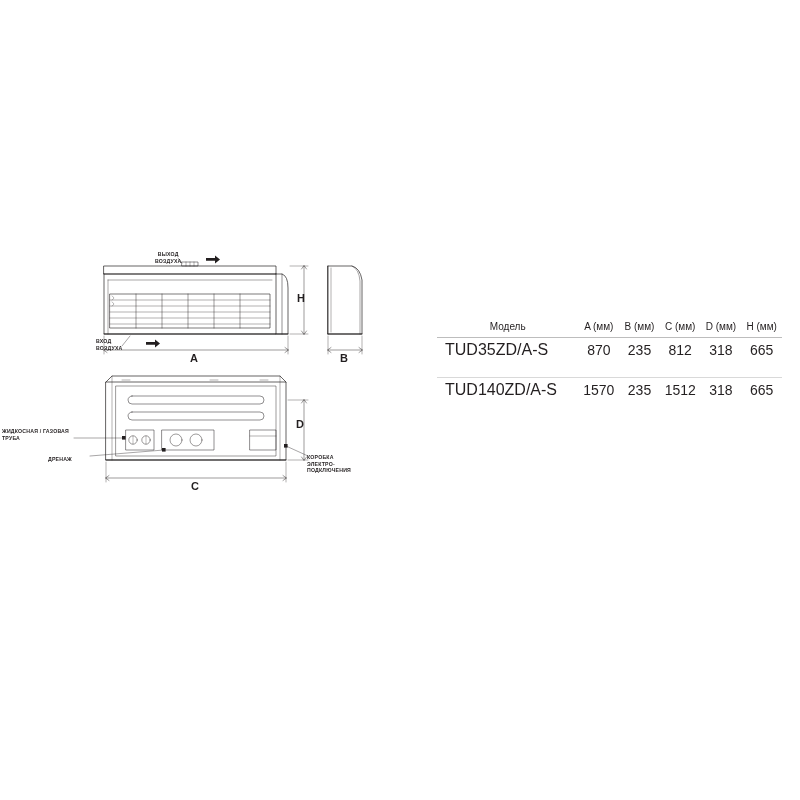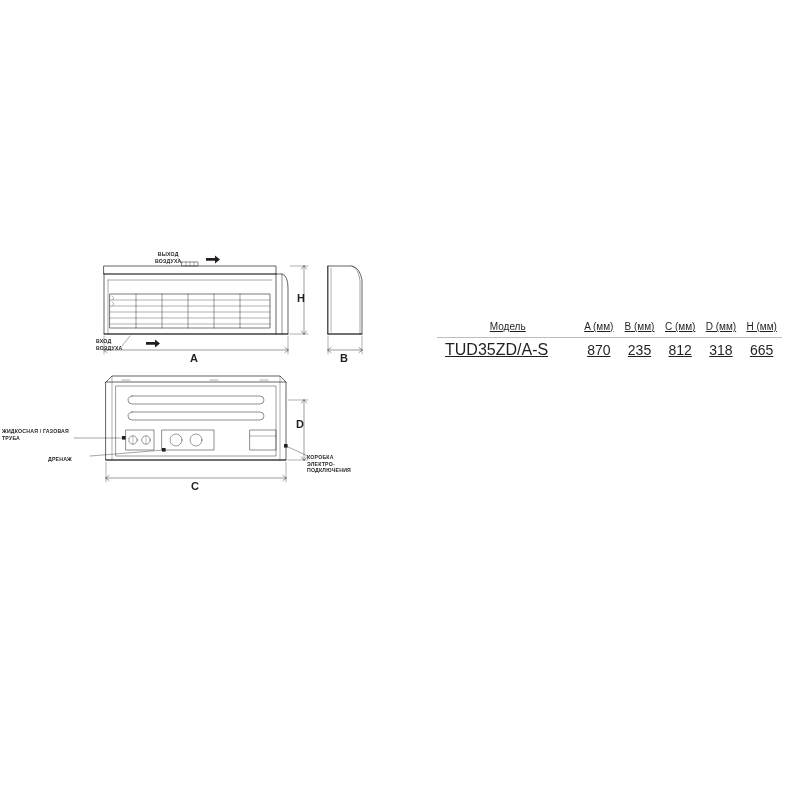--- a/index.html
+++ b/index.html
@@ -55,21 +55,20 @@
     top: 318px;
     width: 345px;
     border-collapse: collapse;
     font-size: 10.5px;
   }
   .spec-table th, .spec-table td {
     border-bottom: 1px solid #d9d9d9;
     padding: 3px 2px 18px 2px;
     font-weight: normal;
     color: #231f20;
-    text-decoration: underline;
   }
   .spec-table thead th {
     border-bottom: 1px solid #bdbdbd;
     font-weight: normal;
     color: #231f20;
     font-size: 10px;
     padding-bottom: 5px;
   }
   .spec-table thead th.model-head {
     text-align: center;
@@ -268,16 +267,24 @@
     </thead>
     <tbody>
       <tr>
         <td class="model-cell">TUD35ZD/A-S</td>
         <td class="num">870</td>
         <td class="num">235</td>
         <td class="num">812</td>
         <td class="num">318</td>
         <td class="num">665</td>
       </tr>
+      <tr>
+        <td class="model-cell">TUD140ZD/A-S</td>
+        <td class="num">1570</td>
+        <td class="num">235</td>
+        <td class="num">1512</td>
+        <td class="num">318</td>
+        <td class="num">665</td>
+      </tr>
     </tbody>
   </table>
 
 </div>
 
 </body></html>

